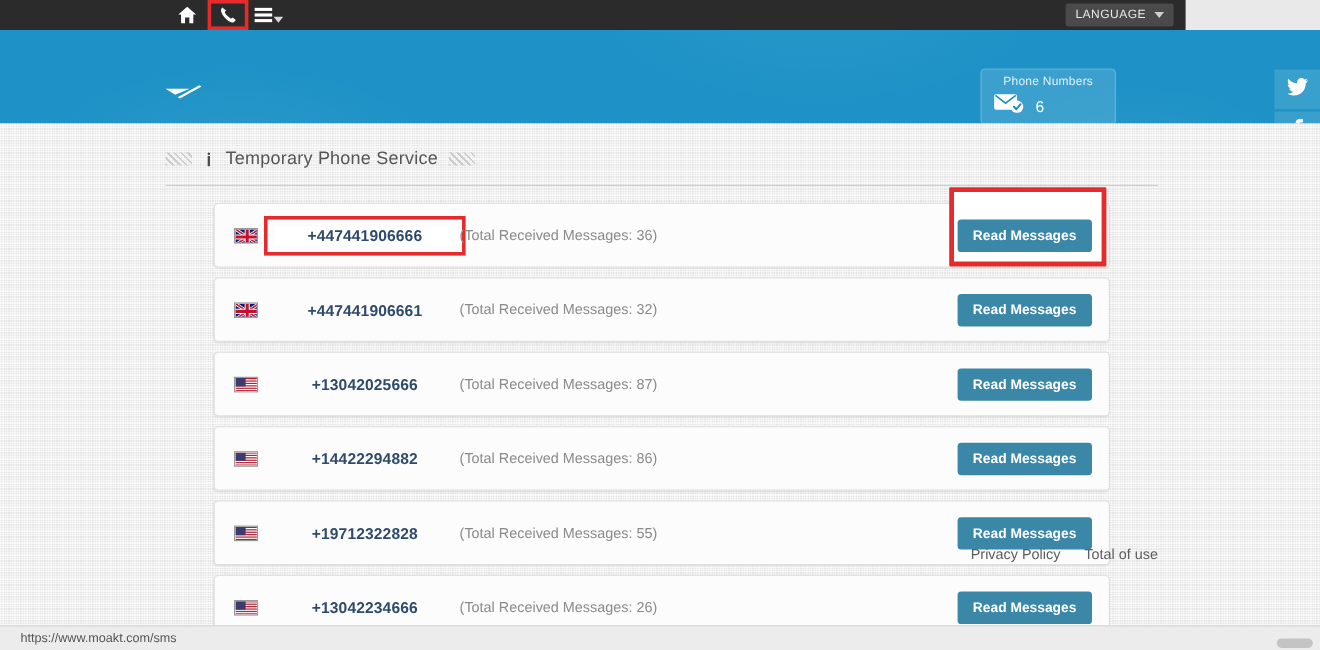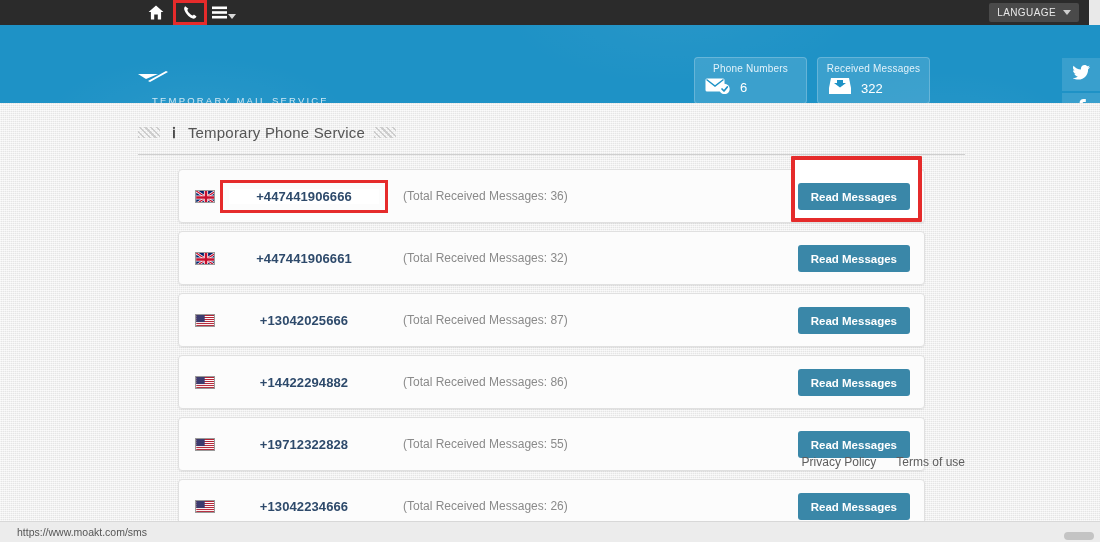--- a/index.html
+++ b/index.html
@@ -6,21 +6,21 @@
   html, body {
     width: 1100px; height: 542px;
     font-family: "Liberation Sans", sans-serif;
     overflow: hidden;
     background: #e9e9e9;
   }
   .page { position: relative; width: 1100px; height: 542px; }
 
   
   .navbar {
-    position: absolute; top: 0; left: 0; width: 1089px; height: 25px;
+    position: absolute; top: 0; left: 0; width: 988px; height: 25px;
     background: #2b2b2b;
   }
   .nav-icons {
     position: absolute; left: 139px; top: 0; height: 25px;
     display: flex; align-items: center; gap: 0px;
   }
   .nav-btn {
     width: 34px; height: 25px;
     display: flex; align-items: center; justify-content: center;
     color: #ffffff; cursor: pointer;
@@ -126,21 +126,21 @@
     margin: 0 40px 8px 40px;
     display: flex; align-items: center;
     box-shadow: 0 1px 1px rgba(0,0,0,.05);
   }
   .flag { width: 20px; height: 13px; margin-left: 16px; flex: none; position: relative; overflow: hidden; border: 1px solid #9a9a9a;}
   .phone-num {
     margin-left: 14px; width: 150px;
     font-size: 13px; font-weight: bold; color: #2e4a6b;
     cursor: pointer; letter-spacing: .1px; text-align: center;
   }
-  .msg-count { font-size: 12px; color: #8a8a8a; margin-left: 24px; }
+  .msg-count { font-size: 12px; color: #8a8a8a; margin-left: 4px; }
   .read-btn {
     position: absolute; right: 14px; top: 13px;
     height: 27px; padding: 0 13px;
     background: #3a87a8; color: #ffffff;
     font-size: 11.5px; font-weight: bold;
     border: none; border-radius: 3px; cursor: pointer;
     display: flex; align-items: center;
     font-family: "Liberation Sans", sans-serif;
   }
   .num-row.hl-num .phone-num { outline: 3px solid #e52b2b; outline-offset: 6px; background: #ffffff; }
@@ -219,53 +219,39 @@
 
     <div class="logo">
       <div class="logo-main">
         <span class="logo-swoosh">
           <svg width="30" height="16" viewBox="0 0 30 16">
             <path d="M0 4 L20 4 L8 9 Z" fill="#ffffff"></path>
             <path d="M10 11 L28 1 L30 2 L12 12 Z" fill="#ffffff"></path>
           </svg>
         </span>
       </div>
-      <div class="logo-sub">TEMPORARY MAIL SERVICE</div>
     </div>
 
     <div class="stats">
 
       <div class="stat-box">
         <div class="stat-title">Phone Numbers</div>
         <div class="stat-row">
           <span>
             <svg width="26" height="17" viewBox="0 0 26 17">
               <rect x="0.5" y="1.5" width="19" height="13" rx="1.5" fill="#ffffff"></rect>
               <path d="M1.5 2.5 L10 9 L18.5 2.5" stroke="#1e92c6" stroke-width="1.4" fill="none"></path>
               <circle cx="19.5" cy="12" r="5.2" fill="#ffffff"></circle>
               <path d="M17 12 L19 14 L22.3 10" stroke="#1e92c6" stroke-width="1.7" fill="none" stroke-linecap="round" stroke-linejoin="round"></path>
             </svg>
           </span>
           <span class="stat-val">6</span>
         </div>
       </div>
 
-      <div class="stat-box">
-        <div class="stat-title">Received Messages</div>
-        <div class="stat-row">
-          <span>
-            <svg width="24" height="18" viewBox="0 0 24 18">
-              <path d="M3 1 L21 1 L23 11 L1 11 Z" fill="#ffffff"></path>
-              <path d="M1 11 L23 11 L23 17 L1 17 Z" fill="#ffffff"></path>
-              <path d="M9 3 L15 3 L15 6 L18 6 L12 10.5 L6 6 L9 6 Z" fill="#1e92c6"></path>
-            </svg>
-          </span>
-          <span class="stat-val">322</span>
-        </div>
-      </div>
     </div>
 
     <div class="social">
       <div class="social-btn">
         <span>
           <svg width="17" height="15" viewBox="0 0 17 15">
             <path d="M17 1.8 C16.4 2.1 15.7 2.3 15 2.4 C15.7 1.9 16.3 1.2 16.6 0.4 C15.9 0.8 15.1 1.1 14.3 1.3 C13.6 0.5 12.6 0 11.6 0 C9.5 0 7.9 1.7 7.9 3.7 C7.9 4 7.9 4.3 8 4.6 C5 4.4 2.3 3 0.5 0.7 C0.2 1.3 0 1.9 0 2.6 C0 3.9 0.6 5 1.6 5.6 C1 5.6 0.5 5.4 0 5.2 C0 5.2 0 5.2 0 5.2 C0 7 1.3 8.5 3 8.8 C2.7 8.9 2.4 8.9 2 8.9 C1.8 8.9 1.5 8.9 1.3 8.8 C1.8 10.3 3.2 11.4 4.8 11.4 C3.5 12.4 1.9 13 0.2 13 C0 13 -0.3 13 -0.5 13 C1.2 14 3.1 14.6 5.2 14.6 C11.6 14.6 15.1 9.3 15.1 4.7 C15.1 4.5 15.1 4.4 15.1 4.2 C15.9 3.7 16.5 3 17 1.8 Z" fill="#ffffff"></path>
           </svg>
         </span>
       </div>
@@ -404,21 +390,21 @@
           </span>
           <span class="phone-num">+13042234666</span>
           <span class="msg-count">(Total Received Messages: 26)</span>
           <button class="read-btn">Read Messages</button>
         </div>
 
       </div>
 
       <div class="footer-links">
         <span>Privacy Policy</span>
-        <span>Terms of use</span>
+        <span>Total of use</span>
       </div>
     </div>
 
     <div class="footer-divider"></div>
   </div>
 
   <div class="statusbar">
     <span>https://www.moakt.com/sms</span>
     <div class="scroll-nub"></div>
   </div>

